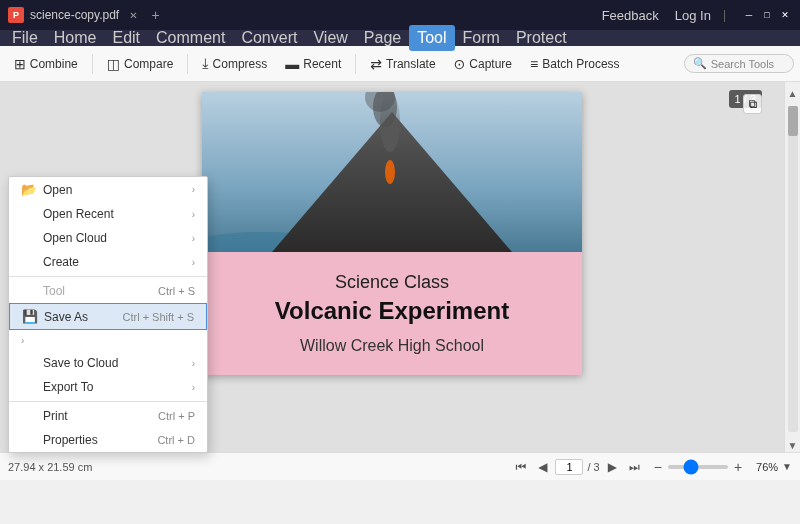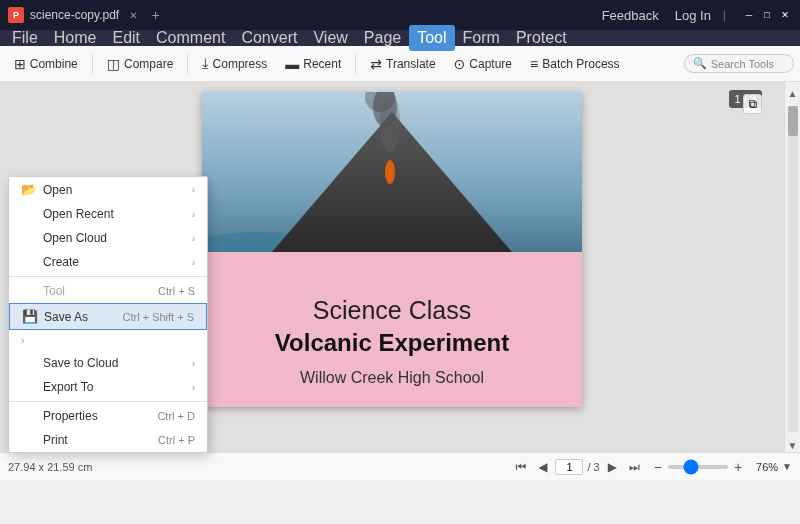--- a/index.html
+++ b/index.html
@@ -118,24 +118,23 @@
     }
 
     .pdf-pink-section {
       background: #f0b8c8;
       padding: 20px;
       text-align: center;
       min-height: 120px;
     }
 
     .pdf-title {
-      font-size: 25px;
+      font-size: 18px;
       color: #222;
       margin-bottom: 4px;
-      margin-top: 24px;
     }
     .pdf-subtitle {
       font-size: 24px;
       font-weight: bold;
       color: #111;
       margin-bottom: 12px;
     }
     .pdf-school {
       font-size: 16px;
       color: #333;
@@ -383,30 +382,30 @@
       <div class="dropdown-item-left">
         <span class="dropdown-icon"></span>
         <span>Export To</span>
       </div>
       <span class="dropdown-arrow">›</span>
     </div>
     <div class="dropdown-divider"></div>
     <div class="dropdown-item">
       <div class="dropdown-item-left">
         <span class="dropdown-icon"></span>
+        <span>Print</span>
+      </div>
+      <span class="dropdown-shortcut">Ctrl + P</span>
+    </div>
+    <div class="dropdown-item">
+      <div class="dropdown-item-left">
+        <span class="dropdown-icon"></span>
         <span>Properties</span>
       </div>
       <span class="dropdown-shortcut">Ctrl + D</span>
-    </div>
-    <div class="dropdown-item">
-      <div class="dropdown-item-left">
-        <span class="dropdown-icon"></span>
-        <span>Print</span>
-      </div>
-      <span class="dropdown-shortcut">Ctrl + P</span>
     </div>
   </div>
 
   <div class="pdf-viewer">
     <div class="pdf-page">
 
       <div class="pdf-volcano-img">
         <div class="sky-bg"></div>
         <div class="volcano-cloud"></div>
 

